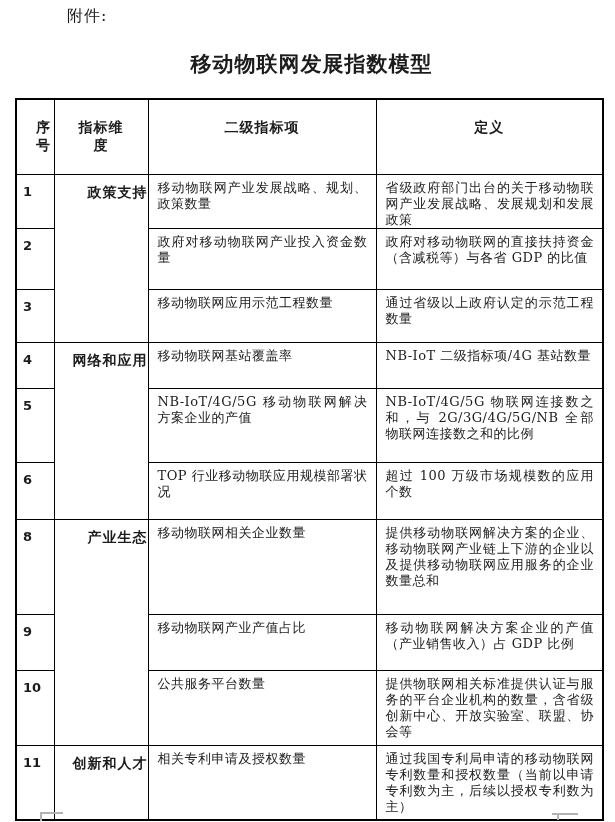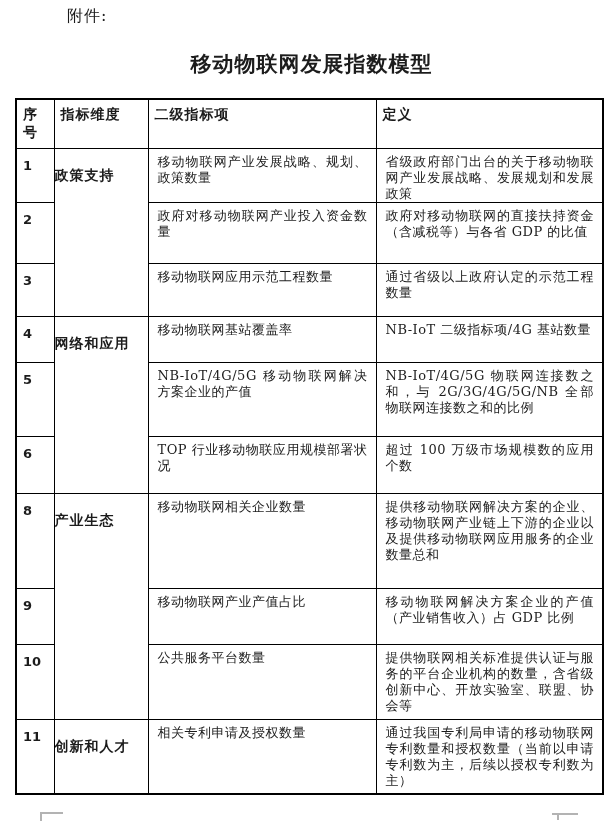--- a/index.html
+++ b/index.html
@@ -40,37 +40,37 @@
     border: 2px solid #000;
   }
   table.model-table td, table.model-table th {
     border: 1px solid #000;
     vertical-align: top;
     overflow: hidden;
   }
   th.hdr {
     font-size: 14px;
     font-weight: bold;
-    text-align: left;
+    text-align: center;
     vertical-align: middle;
     letter-spacing: 1px;
-    padding: 6px;
+    padding: 19px;
   }
   td.no-cell {
     font-size: 13px;
     font-weight: bold;
     text-align: left;
     padding: 9px 2px 0 6px;
     font-family: "DejaVu Sans", "Liberation Sans", sans-serif;
   }
   td.dim-cell {
     font-size: 14px;
     font-weight: bold;
-    text-align: left;
-    padding-top: 18px;
+    text-align: right;
+    padding-top: 9px;
     letter-spacing: 1px;
     margin-left: 36px;
   }
   td.txt-cell {
     font-size: 13px;
     line-height: 16px;
     padding: 5px 8px 0 9px;
     text-align: justify;
     text-align-last: left;
     letter-spacing: 0.5px;

